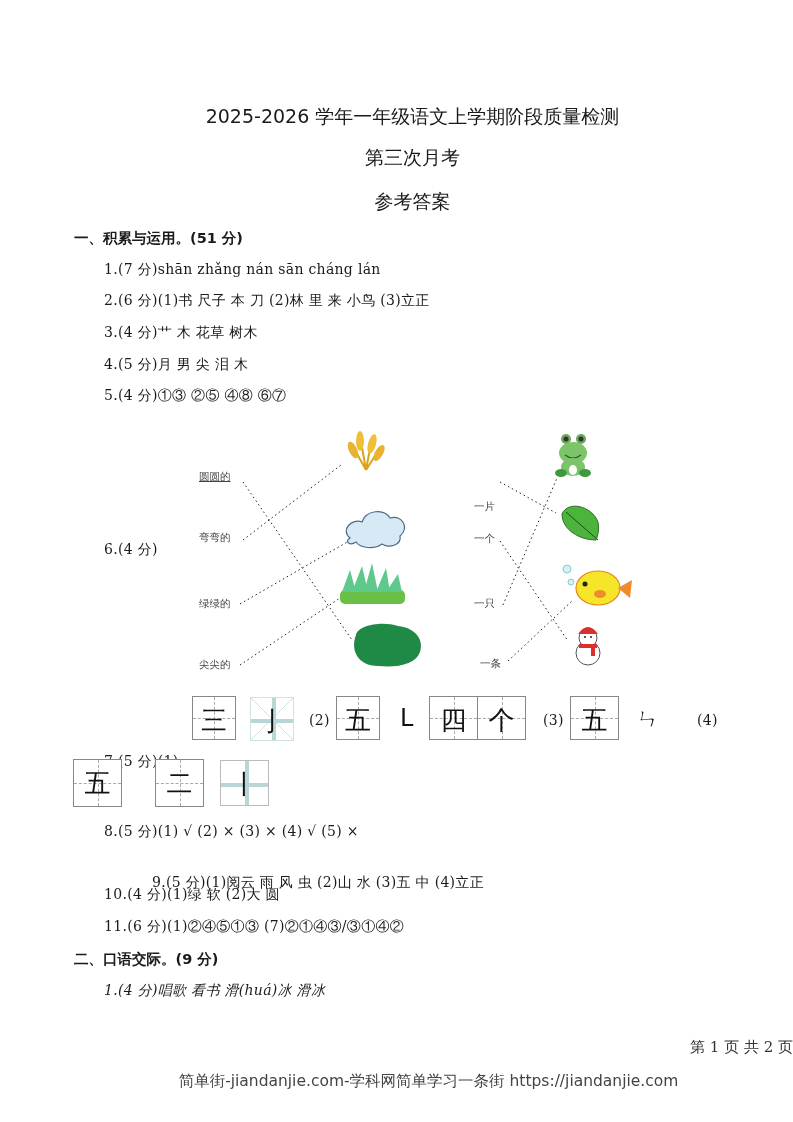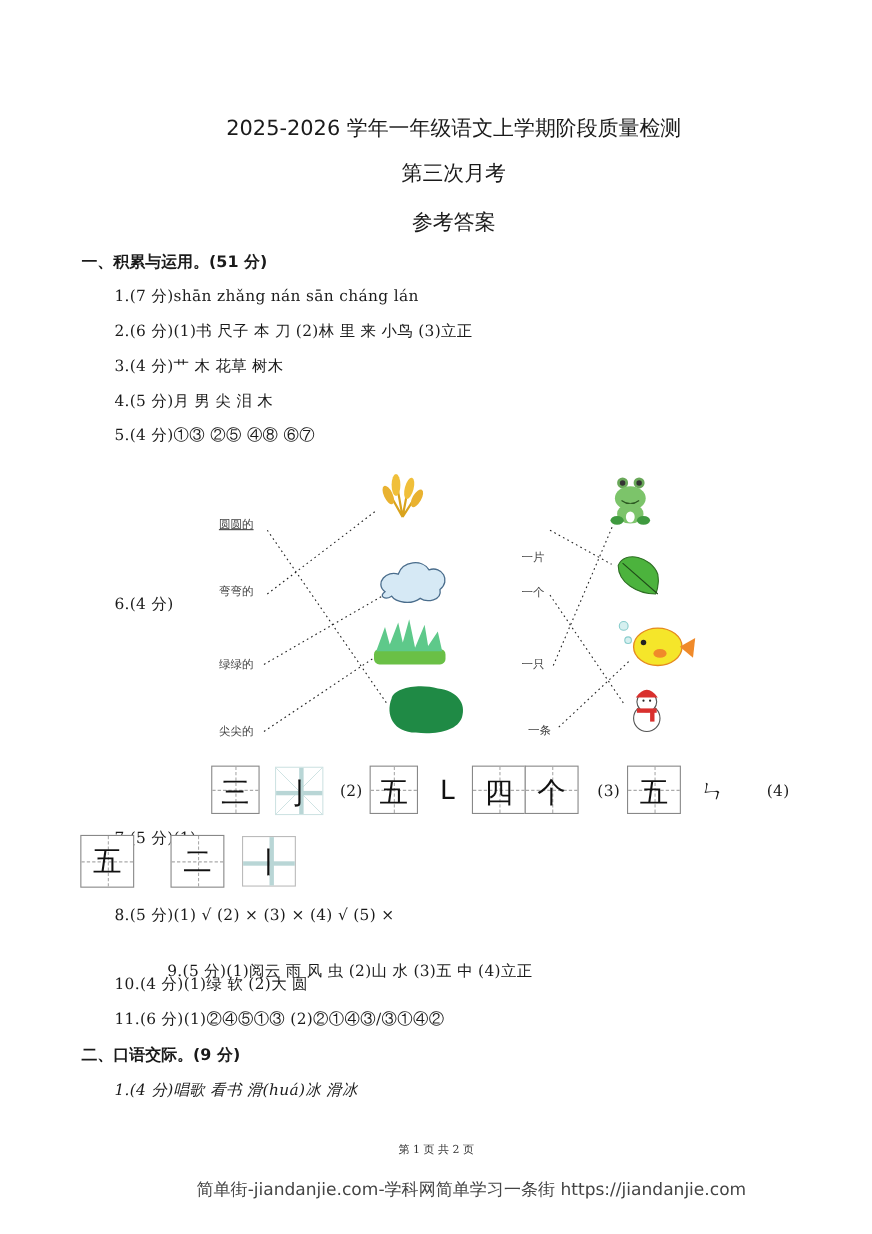--- a/index.html
+++ b/index.html
@@ -13,21 +13,21 @@
   .grid { position:absolute; width:44px; height:44px; border:1px solid #888; box-sizing:border-box; background:#fff; }
   .grid::before { content:""; position:absolute; left:50%; top:0; bottom:0; border-left:1px dashed #aaa; }
   .grid::after { content:""; position:absolute; top:50%; left:0; right:0; border-top:1px dashed #aaa; }
   .grid .ch { position:absolute; left:0; right:0; top:6px; text-align:center; font-size:26px; font-family:"DejaVu Serif","Liberation Serif",serif; z-index:2; color:#111; }
   .grid.faint { border-color:#cfe3e3; }
   .grid.faint::before, .grid.faint::after { border-color:#b9d6d6; border-style:solid; }
   .grid.diag { background:
       linear-gradient(45deg, transparent 49.3%, #cfe3e3 49.3%, #cfe3e3 50.7%, transparent 50.7%),
       linear-gradient(-45deg, transparent 49.3%, #cfe3e3 49.3%, #cfe3e3 50.7%, transparent 50.7%), #fff; }
   .free-stroke { position:absolute; font-size:24px; font-family:"DejaVu Sans","Liberation Sans",sans-serif; color:#111; }
-  .footer-page { font-size:10px; left:0; width:793px; text-align:center; color:#333; }
+  .footer-page { font-size:15px; left:0; width:793px; text-align:right; color:#333; }
   .watermark { font-family:"DejaVu Sans","Liberation Sans",sans-serif; font-size:15.5px; left:0; width:793px; text-align:center; color:#444; }
 </style>
 </head>
 <body>
 
 <div class="abs title" style="top:104px;">2025-2026 学年一年级语文上学期阶段质量检测</div>
 <div class="abs title" style="top:145px;">第三次月考</div>
 <div class="abs title" style="top:189px;">参考答案</div>
 
 <div class="abs section" style="top:229px;">一、积累与运用。(51 分)</div>
@@ -156,19 +156,19 @@
 <div class="grid" style="left:155px; top:759px; width:49px; height:48px;">
     <div class="ch">二</div>
   </div>
 <div class="grid faint" style="left:220px; top:760px; width:49px; height:46px; border-color:#bbb;">
     <div class="ch">丨</div>
   </div>
 
 <div class="abs line" style="top:823px;">8.(5 分)(1) √   (2) ×   (3) ×   (4) √   (5) ×</div>
 <div class="abs line" style="top:874px;margin-left:48px;">9.(5 分)(1)阅云   雨   风   虫   (2)山 水   (3)五   中   (4)立正</div>
 <div class="abs line" style="top:886px;">10.(4 分)(1)绿   软   (2)大   圆</div>
-<div class="abs line" style="top:918px;">11.(6 分)(1)②④⑤①③   (2)②①④③/③①④②</div>
+<div class="abs line" style="top:918px;">11.(6 分)(1)②④⑤①③   (7)②①④③/③①④②</div>
 
 <div class="abs section" style="top:950px;">二、口语交际。(9 分)</div>
 <div class="abs line" style="top:982px;font-style:italic;">1.(4 分)唱歌   看书   滑(huá)冰   滑冰</div>
 
 <div class="abs footer-page" style="top:1038px;">第 1 页 共 2 页</div>
 <div class="abs watermark" style="top:1071px;padding-left:32px;">简单街-jiandanjie.com-学科网简单学习一条街 https://jiandanjie.com</div>
 
 </body></html>

